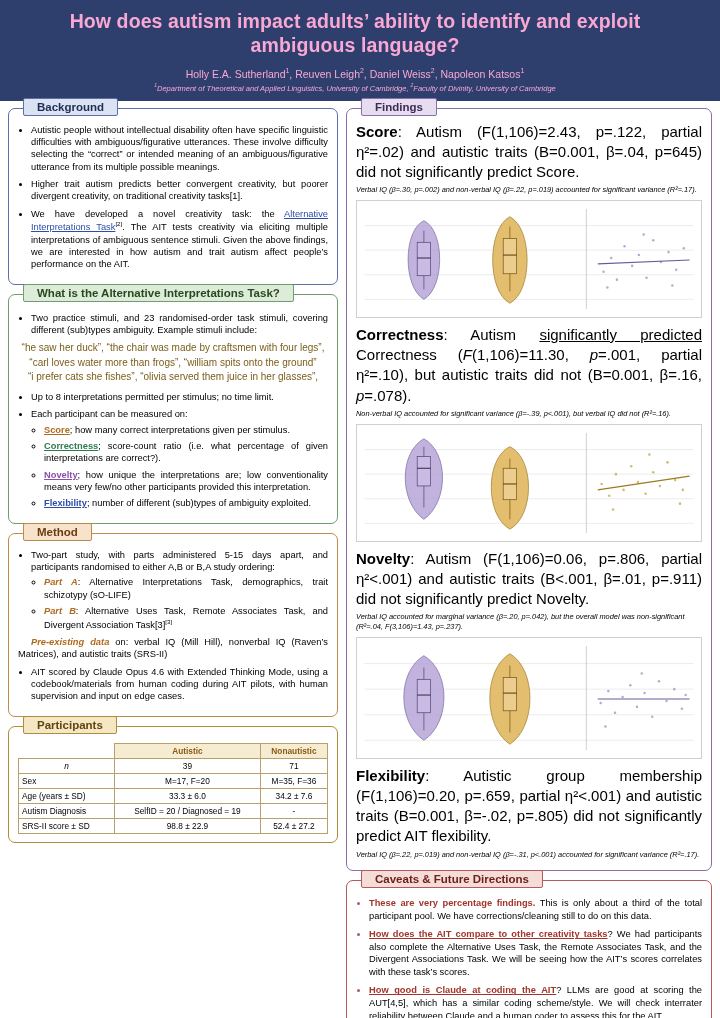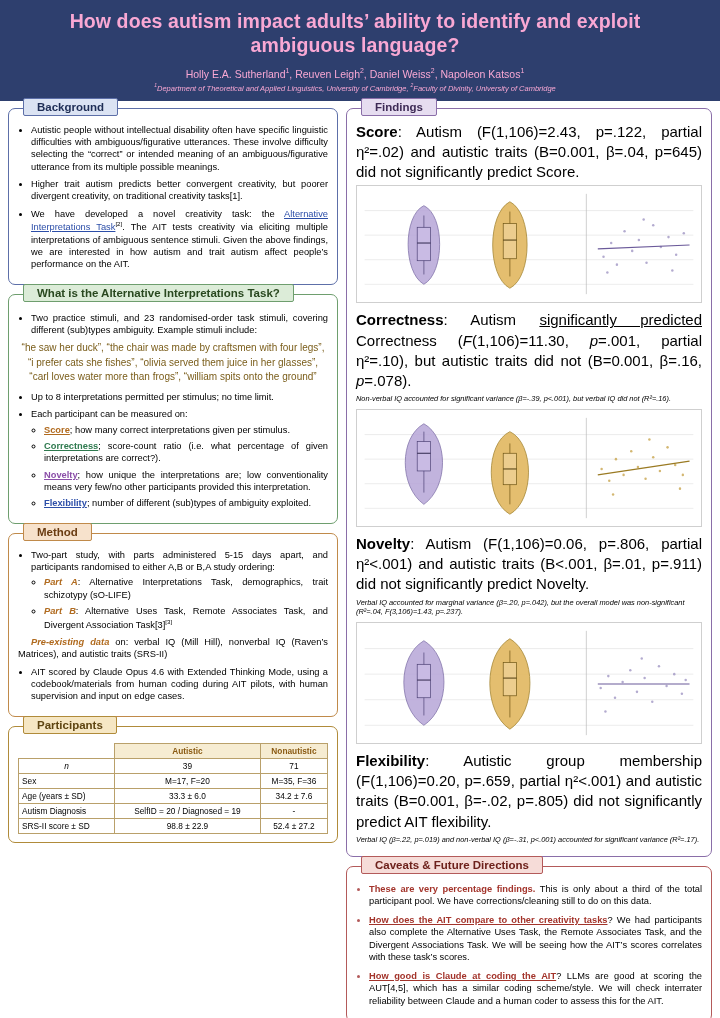--- a/index.html
+++ b/index.html
@@ -163,22 +163,22 @@
         </ul>
       </div>
 
       <div class="panel green" style="padding-top:15px;">
         <div class="panel-title pt-green">What is the Alternative Interpretations Task?</div>
         <ul class="bul">
           <li>Two practice stimuli, and 23 randomised-order task stimuli, covering different (sub)types ambiguity. Example stimuli include:</li>
         </ul>
         <div class="examples">
           <div>“he saw her duck”, “the chair was made by craftsmen with four legs”,</div>
+          <div>“carl loves water more than frogs”, “william spits onto the ground”</div>
           <div>“i prefer cats she fishes”, “olivia served them juice in her glasses”,</div>
-          <div>“carl loves water more than frogs”, “william spits onto the ground”</div>
         </div>
         <ul class="bul">
           <li>Up to 8 interpretations permitted per stimulus; no time limit.</li>
           <li>
             <span>Each participant can be measured on:</span>
             <ul class="sub">
               <li><span class="u b c-score">Score</span>; <span>how many correct interpretations given per stimulus.</span></li>
               <li><span class="u b c-corr">Correctness</span>; <span>score-count ratio (i.e. what percentage of given interpretations are correct?).</span></li>
               <li><span class="u b c-nov">Novelty</span>; <span>how unique the interpretations are; low conventionality means very few/no other participants provided this interpretation.</span></li>
               <li><span class="u b c-flex">Flexibility</span>; <span>number of different (sub)types of ambiguity exploited.</span></li>
@@ -248,20 +248,21 @@
     </div>
 
     <div class="col-right">
 
       <div class="panel purple" style="padding:13px 9px 6px 9px;">
         <div class="panel-title pt-purple">Findings</div>
 
         <div class="find-head">
           <span class="b">Score</span><span>: Autism (F(1,106)=2.43, p=.122, partial η²=.02) and autistic traits (B=0.001, β=.04, p=645) did not significantly predict Score.</span>
         </div>
+        <div class="find-note">Verbal IQ (β=.30, p=.002) and non-verbal IQ (β=.22, p=.019) accounted for significant variance (R²=.17).</div>
         <svg class="plot" viewBox="0 0 360 118" preserveAspectRatio="none">
           <rect x="0" y="0" width="360" height="118" fill="#ffffff"></rect>
           <g stroke="#d8d8d8" stroke-width="0.5">
             <line x1="8" y1="100" x2="352" y2="100"></line>
               <line x1="8" y1="75" x2="352" y2="75"></line>
             <line x1="8" y1="50" x2="352" y2="50"></line>
               <line x1="8" y1="25" x2="352" y2="25"></line>
           </g>
           <line x1="240" y1="8" x2="240" y2="110" stroke="#bbbbbb" stroke-width="0.7"></line>
           <path d="M70,20 C92,30 92,88 70,100 C48,88 48,30 70,20 Z" fill="#b7a6d8" stroke="#6b5a9a" stroke-width="0.8" opacity="0.85"></path>

